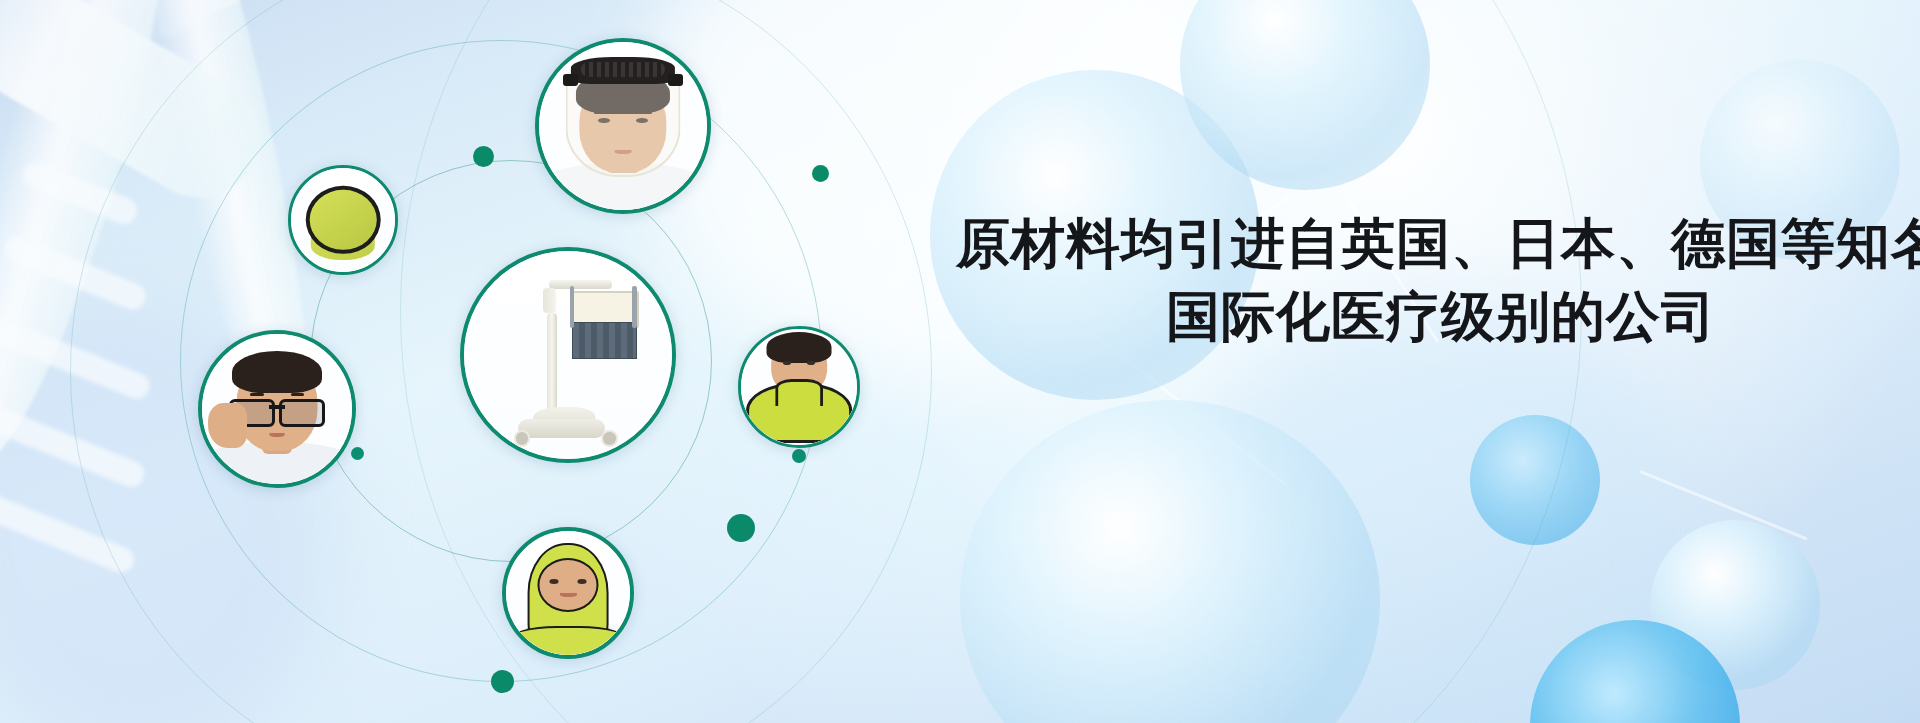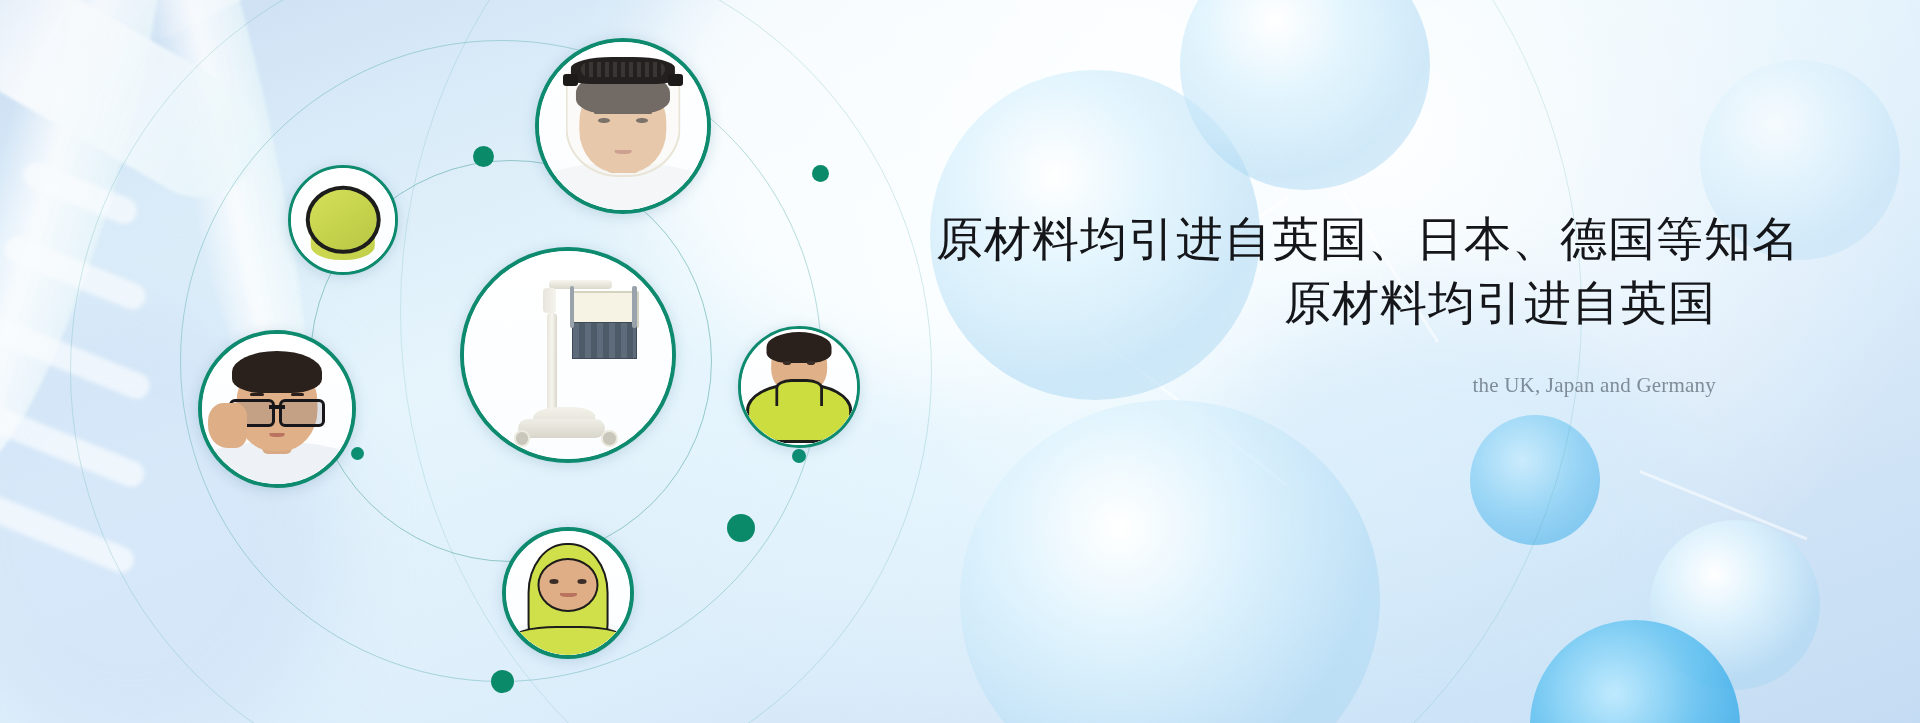--- a/index.html
+++ b/index.html
@@ -113,22 +113,22 @@
   .st-arm2{position:absolute;left:38%;top:18%;width:6%;height:12%;border-radius:4px;background:linear-gradient(90deg,#e7e5db,#f5f4ed);}
   .panel{position:absolute;left:52%;top:19%;width:30%;height:16%;background:#f7f3e4;border:2px solid #d6d2c0;border-radius:2px;}
   .panel-skirt{position:absolute;left:52%;top:34%;width:30%;height:17%;background:repeating-linear-gradient(90deg,#5d6b7a 0 6px,#4d5a68 6px 12px);border:1.5px solid #3f4b57;}
   .panel-hook{position:absolute;top:17%;width:2%;height:20%;background:#9aa3ab;border-radius:2px;}
 
   
   .textblock{
     position:absolute;right:204px;top:208px;width:780px;text-align:right;
   }
   .headline{
-    color:#15161a;font-size:47px;line-height:1.32;font-weight:400;
-    letter-spacing:1px;white-space:nowrap;
+    color:#15161a;font-size:54px;line-height:1.32;font-weight:700;
+    letter-spacing:1px;white-space:nowrap;margin-left:20px;
   }
   .headline.l2{margin-top:2px;}
   .subline{
     margin-top:34px;color:#7e8b98;font-size:21px;line-height:1.62;
     font-family:"Liberation Serif",serif;letter-spacing:.2px;
   }
 </style>
 </head>
 <body>
 
@@ -272,19 +272,18 @@
       <div class="hood-face">
         <div class="eye" style="left:18%;top:38%;width:16%;height:9%;"></div>
         <div class="eye" style="right:18%;top:38%;width:16%;height:9%;"></div>
         <div class="mouth" style="top:66%;width:30%;height:8%;"></div>
       </div>
     </div>
   </div>
 
   <div class="textblock">
     <div class="headline">原材料均引进自英国、日本、德国等知名</div>
-    <div class="headline l2">原材料均引进自英国</div>
+    <div class="headline l2">国际化医疗级别的公司</div>
     <div class="subline">
-      <div>the UK, Japan and Germany</div>
     </div>
   </div>
 
 </div>
 
 </body></html>

